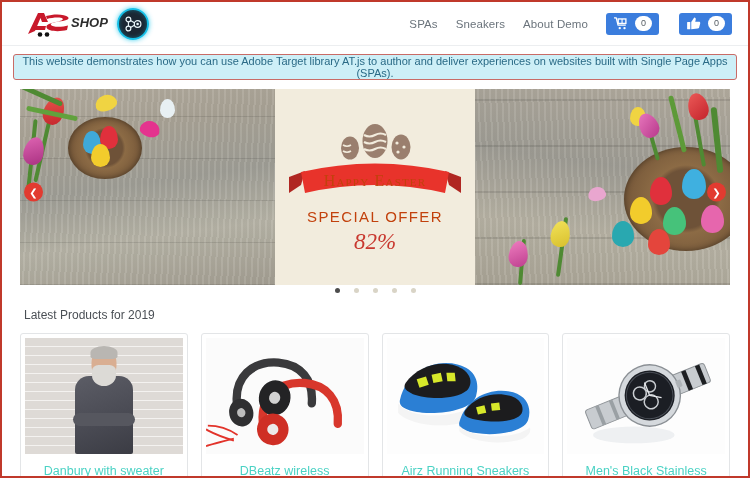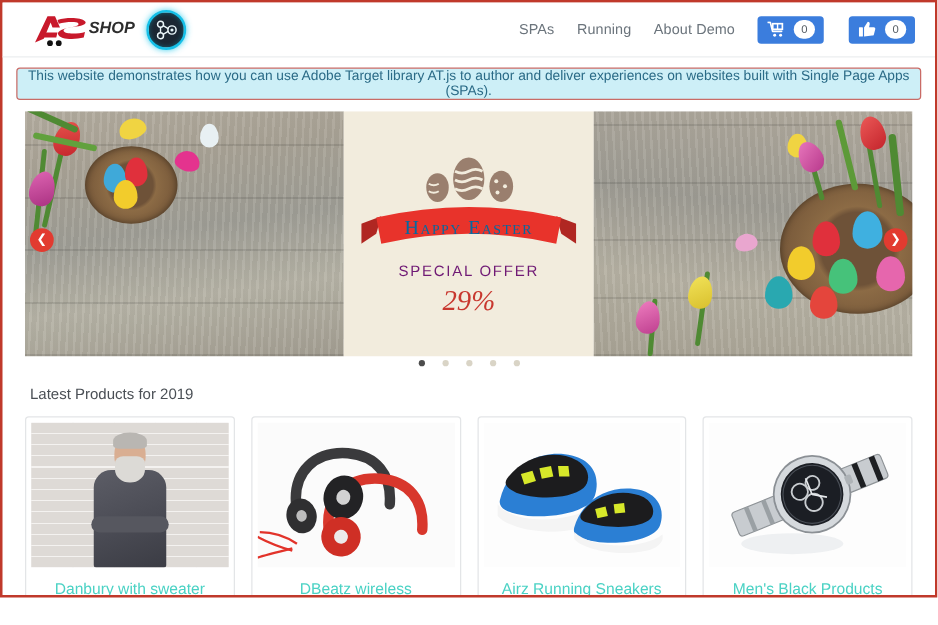--- a/index.html
+++ b/index.html
@@ -103,21 +103,21 @@
   .center-panel {
     flex: 0 0 200px; background: #f2ecdd;
     display: flex; flex-direction: column;
     align-items: center; justify-content: center;
     position: relative;
   }
   .easter-eggs-row { margin-bottom: 2px; }
   .ribbon-box { position: relative; width: 172px; height: 40px; }
   .special-offer {
     font-family: "Liberation Sans", sans-serif;
-    font-size: 12px; letter-spacing: 1.4px; color: #701a75;
+    font-size: 15px; letter-spacing: 1.4px; color: #c2410c;
     margin-top: 5px; font-weight: 400;
   }
   .fifty {
     font-family: "Liberation Serif", serif;
     font-size: 23px; color: #c8382f; margin-top: 4px; font-style: italic;
   }
 
   
   .deco { position: absolute; }
   .nest {
@@ -252,21 +252,21 @@
           <circle cx="17" cy="12" r="1.4" fill="#eaf7fb"></circle>
           <line x1="9.3" y1="8.2" x2="14" y2="11" stroke="#eaf7fb" stroke-width="1.2"></line>
           <line x1="9.3" y1="15.8" x2="14" y2="13" stroke="#eaf7fb" stroke-width="1.2"></line>
           <line x1="7" y1="9.6" x2="7" y2="14.4" stroke="#eaf7fb" stroke-width="1.2"></line>
         </svg>
       </div>
     </div>
 
     <div class="nav">
       <a class="nav-link" href="#">SPAs</a>
-      <a class="nav-link" href="#">Running</a>
+      <a class="nav-link" href="#">Sneakers</a>
       <a class="nav-link" href="#">About Demo</a>
 
       <button class="pill-btn">
         <span class="pill-icon">
           <svg width="14" height="13" viewBox="0 0 20 18">
             <path d="M0 1 h3.2 l2.6 10.2 h10.4" fill="none" stroke="#fff" stroke-width="1.9" stroke-linecap="round" stroke-linejoin="round"></path>
             <rect x="6" y="2.5" width="11" height="6.4" fill="none" stroke="#fff" stroke-width="1.9"></rect>
             <line x1="11.5" y1="2.5" x2="11.5" y2="8.9" stroke="#fff" stroke-width="1.6"></line>
             <circle cx="8.2" cy="15.6" r="1.7" fill="#fff"></circle>
             <circle cx="15" cy="15.6" r="1.7" fill="#fff"></circle>
@@ -326,26 +326,26 @@
           <circle cx="66" cy="33" r="1.6" fill="#f2ecdd"></circle>
         </svg>
 
         <div class="ribbon-box">
           <svg width="172" height="42" viewBox="0 0 172 42" style="position:absolute;left:0;top:0;">
             <path d="M0 14 L16 8 L12 22 L0 30 Z" fill="#b02722"></path>
             <path d="M172 14 L156 8 L160 22 L172 30 Z" fill="#b02722"></path>
             <path d="M12 9 Q86 -8 160 9 L156 30 Q86 14 16 30 Z" fill="#e8332b"></path>
           </svg>
           <div style="position:absolute; left:0; right:0; top:9px; text-align:center;
-                      font-family:'Liberation Serif', serif; font-size:16px; color:#0369a1;
+                      font-family:'Liberation Serif', serif; font-size:16px; color:#c2410c;
                       letter-spacing:1.2px; font-variant:small-caps;">Happy Easter</div>
         </div>
 
         <div class="special-offer">SPECIAL OFFER</div>
-        <div class="fifty">29%</div>
+        <div class="fifty">82%</div>
       </div>
 
       <div class="wood-panel right">
         <div class="deco nest" style="right:-18px; top:58px; width:124px; height:104px;"></div>
         <div class="deco egg" style="right:58px; top:88px; width:22px; height:28px; background:#e0303c;"></div>
         <div class="deco egg" style="right:24px; top:80px; width:24px; height:30px; background:#3fb0e0;"></div>
         <div class="deco egg" style="right:78px; top:108px; width:22px; height:27px; background:#f2cc2c;"></div>
         <div class="deco egg" style="right:44px; top:118px; width:23px; height:28px; background:#46c27a;"></div>
         <div class="deco egg" style="right:6px; top:116px; width:23px; height:28px; background:#e666ad;"></div>
         <div class="deco egg" style="right:96px; top:132px; width:22px; height:26px; background:#29a8b0;"></div>
@@ -455,17 +455,17 @@
               <circle cx="93" cy="50" r="6" fill="none" stroke="#c8ccd0" stroke-width="1.6"></circle>
               <circle cx="88" cy="66" r="7.5" fill="none" stroke="#c8ccd0" stroke-width="1.6"></circle>
               <line x1="89" y1="59" x2="89" y2="44" stroke="#e6e9ec" stroke-width="1.4"></line>
               <line x1="89" y1="59" x2="100" y2="66" stroke="#e6e9ec" stroke-width="1.4"></line>
               <rect x="120" y="55" width="6" height="8" rx="1.5" fill="#aeb3b7"></rect>
             </g>
             <ellipse cx="72" cy="100" rx="44" ry="9" fill="#eef0f2"></ellipse>
           </svg>
         </div>
       </div>
-      <a class="product-name" href="#">Men's Black Products</a>
+      <a class="product-name" href="#">Men's Black Stainless</a>
     </div>
 
   </div>
 </div>
 
 </body></html>

